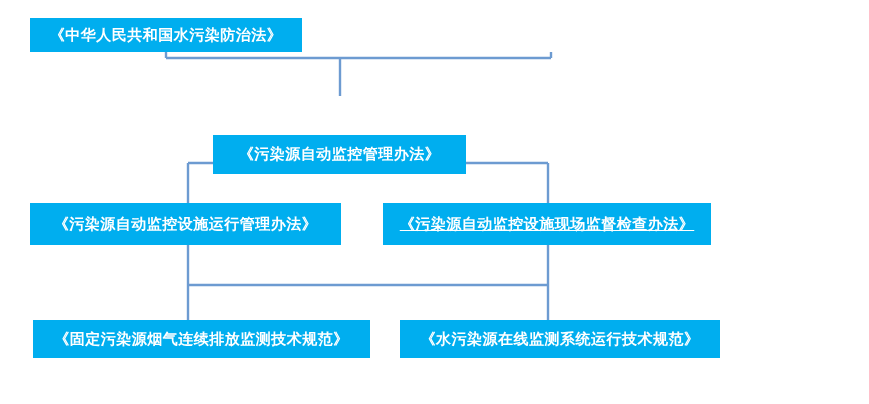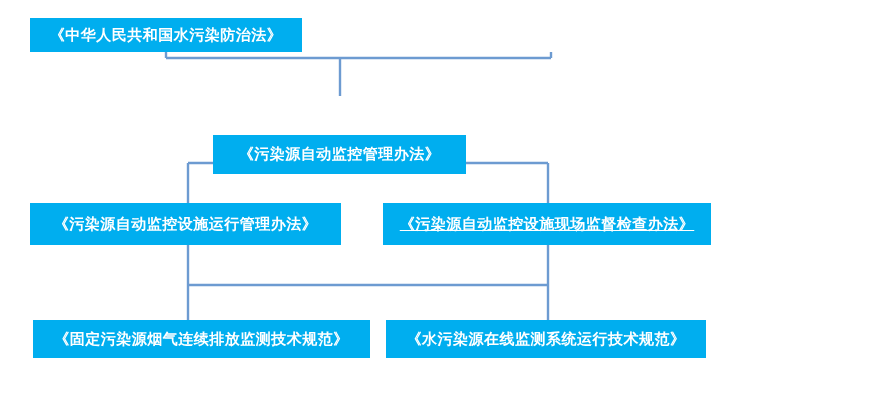--- a/index.html
+++ b/index.html
@@ -48,21 +48,21 @@
   
   #node-water-law   { left: 30px;  top: 18px;  width: 272px; height: 34px; font-size: 15px; }
   #node-air-law     { left: 404px; top: 18px; width: 293px; height: 34px; font-size: 15px; }
   
   #node-auto-monitor-admin { left: 213px; top: 96px; width: 253px; height: 39px; font-size: 15px; margin-top: 39px; }
   
   #node-facility-operation { left: 30px;  top: 203px; width: 311px; height: 42px; font-size: 15px; }
   #node-facility-inspection{ left: 383px; top: 203px; width: 328px; height: 42px; font-size: 15px; text-decoration: underline; }
   
   #node-stack-gas-cems     { left: 20px;  top: 320px; width: 337px; height: 38px; font-size: 15px; margin-left: 13px; }
-  #node-water-online-spec  { left: 386px; top: 320px; width: 320px; height: 38px; font-size: 15px; }
+  #node-water-online-spec  { left: 400px; top: 320px; width: 320px; height: 38px; font-size: 15px; }
 </style>
 </head>
 <body>
 
 <div id="diagram-canvas">
 
   <svg id="connector-layer" viewBox="0 0 869 404" width="869" height="404" xmlns="http://www.w3.org/2000/svg">
     <g fill="none" stroke="#6d9bd1" stroke-width="2.4" stroke-linecap="butt">
 
       <path d="M 166,52 L 166,58"></path>

